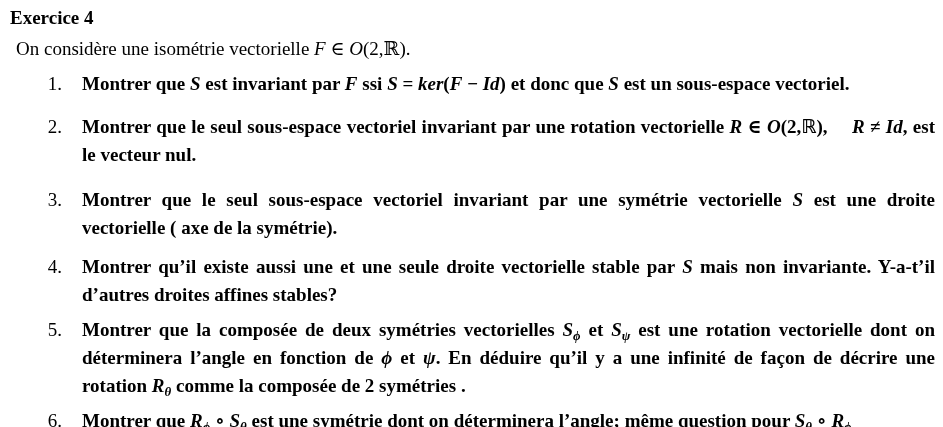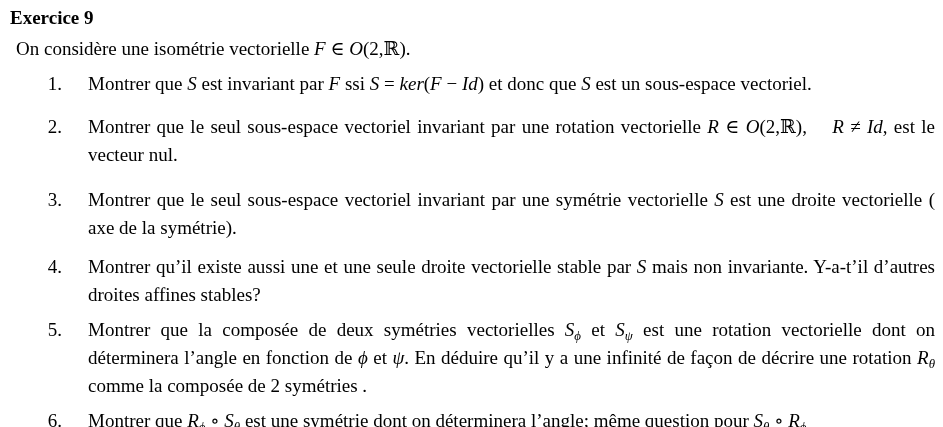--- a/index.html
+++ b/index.html
@@ -40,38 +40,39 @@
   .item:nth-child(3) { margin-bottom: 11px; }
   .item:nth-child(4) { margin-bottom: 7px; }
   .item:nth-child(5) { margin-bottom: 7px; }
   .item:nth-child(6) { margin-bottom: 0; }
   .item-num {
     flex: 0 0 54px;
     text-align: right;
   }
   .item-body {
     flex: 1;
-    margin-left: 26px;
+    margin-left: 20px;
     text-align: justify;
+    font-weight: bold;
   }
   .math {
     font-style: italic;
   }
   .math sub {
     font-style: italic;
     font-size: 0.68em;
     line-height: 0;
     vertical-align: -0.28em;
   }
 </style>
 </head>
 <body>
 
 <div class="page">
-  <div class="title">Exercice 9</div>
+  <div class="title">Exercice 4</div>
   <p class="intro">On considère une isométrie vectorielle <span class="math">F</span> ∈ <span class="math">O</span>(2,ℝ).</p>
   <div class="exercise-list">
       <div class="item">
         <span class="item-num">1.</span>
         <span class="item-body">Montrer que <span class="math">S</span> est invariant par <span class="math">F</span> ssi <span class="math">S</span> = <span class="math">ker</span>(<span class="math">F</span> − <span class="math">Id</span>) et donc que <span class="math">S</span> est un sous-espace vectoriel.</span>
       </div>
       <div class="item">
         <span class="item-num">2.</span>
         <span class="item-body">Montrer que le seul sous-espace vectoriel invariant par une rotation vectorielle <span class="math">R</span> ∈ <span class="math">O</span>(2,ℝ),  <span class="math">R</span> ≠ <span class="math">Id</span>, est le vecteur nul.</span>
       </div>

